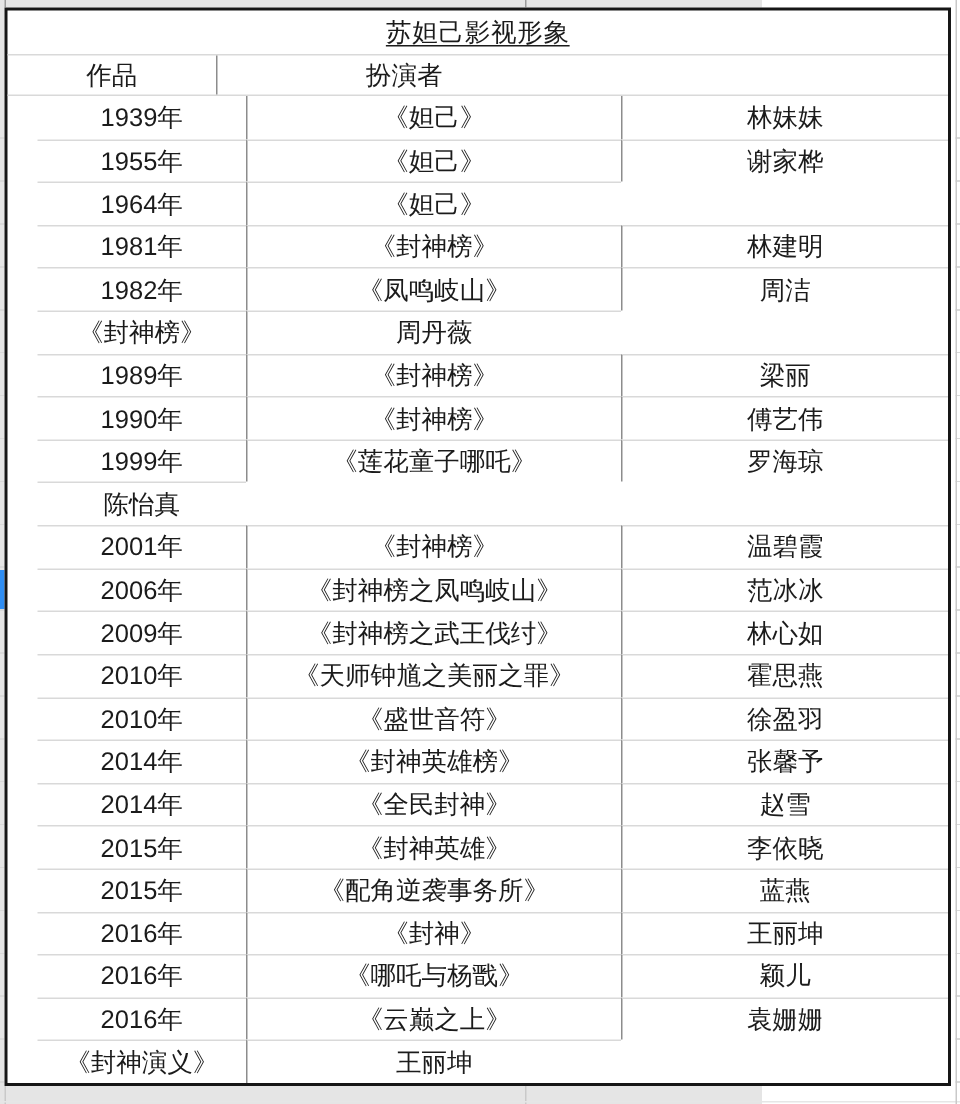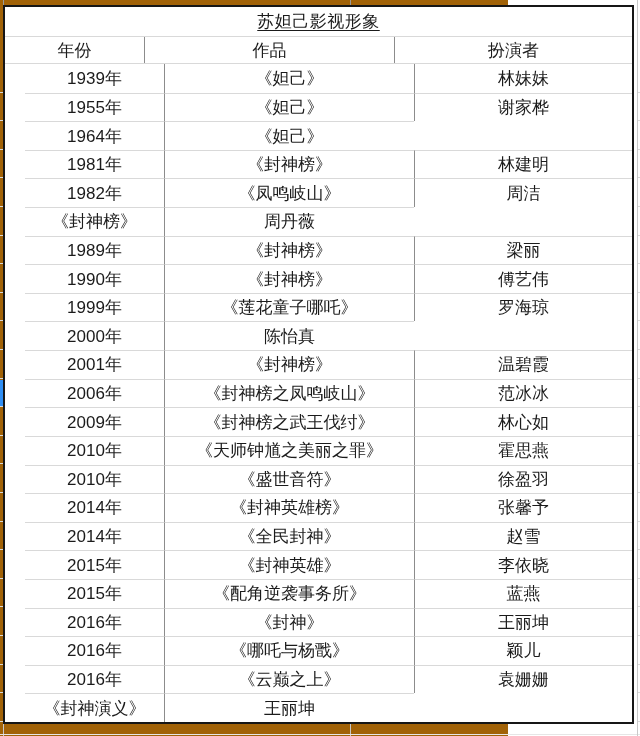--- a/index.html
+++ b/index.html
@@ -6,21 +6,21 @@
     --selection-blue:#2f8ef4;
     --table-border:#161616;
     --column-line:#8c8c8c;
     --row-line:#d9d9d9;
     --text:#1b1b1b;
     --outer-tick:#c9c9c9;
   }
   *{margin:0;padding:0;box-sizing:border-box;}
   html,body{width:640px;height:736px;overflow:hidden;background:#fff;}
   body{font-family:"Liberation Sans","DejaVu Sans",sans-serif;color:var(--text);}
-  .screen{position:relative;width:508px;height:736px;background:#a16207;}
+  .screen{position:relative;width:508px;height:736px;background:#e5e5e5;}
 
   
   .table-frame{
     position:absolute;left:3px;top:5px;width:631px;height:719px;
     border:2px solid var(--table-border);
     background:#fff;display:flex;flex-direction:column;
   }
   .right-outer-line{position:absolute;left:637px;top:0;width:1px;height:736px;background:var(--outer-tick);}
 
   .title-row{
@@ -87,21 +87,20 @@
 
   <div class="selection-strip"></div>
 
   <div class="table-frame">
 
     <div class="title-row">
       <span class="title-text">苏妲己影视形象</span>
     </div>
 
     <div class="grid-row header-row">
-      <div class="cell">年份</div>
       <div class="cell">作品</div>
       <div class="cell">扮演者</div>
     </div>
 
     <div class="tbody">
         <div class="grid-row trow">
           <div class="cell">1939年</div>
           <div class="cell">《妲己》</div>
           <div class="cell">林妹妹</div>
         </div>
@@ -137,21 +136,20 @@
           <div class="cell">1990年</div>
           <div class="cell">《封神榜》</div>
           <div class="cell">傅艺伟</div>
         </div>
         <div class="grid-row trow">
           <div class="cell">1999年</div>
           <div class="cell">《莲花童子哪吒》</div>
           <div class="cell">罗海琼</div>
         </div>
         <div class="grid-row trow">
-          <div class="cell">2000年</div>
           <div class="cell">陈怡真</div>
         </div>
         <div class="grid-row trow">
           <div class="cell">2001年</div>
           <div class="cell">《封神榜》</div>
           <div class="cell">温碧霞</div>
         </div>
         <div class="grid-row trow">
           <div class="cell">2006年</div>
           <div class="cell">《封神榜之凤鸣岐山》</div>

